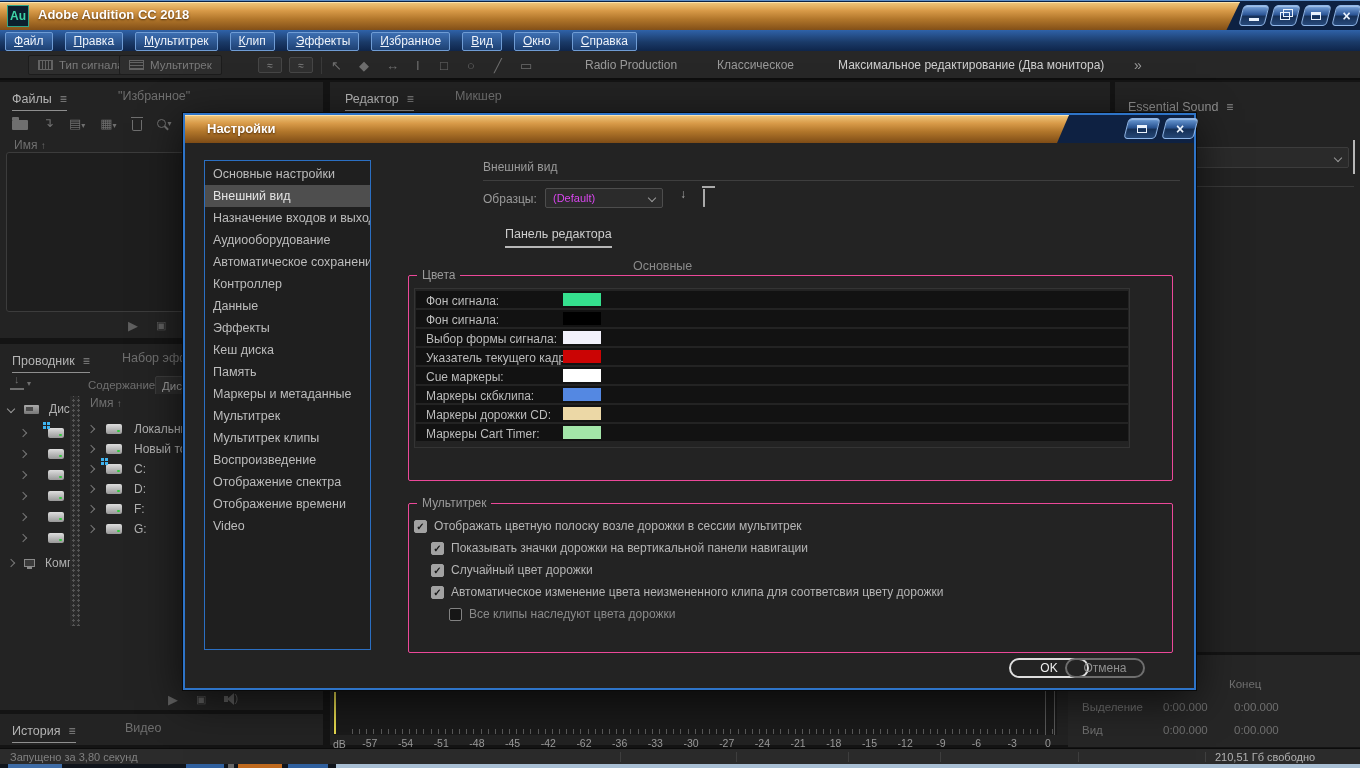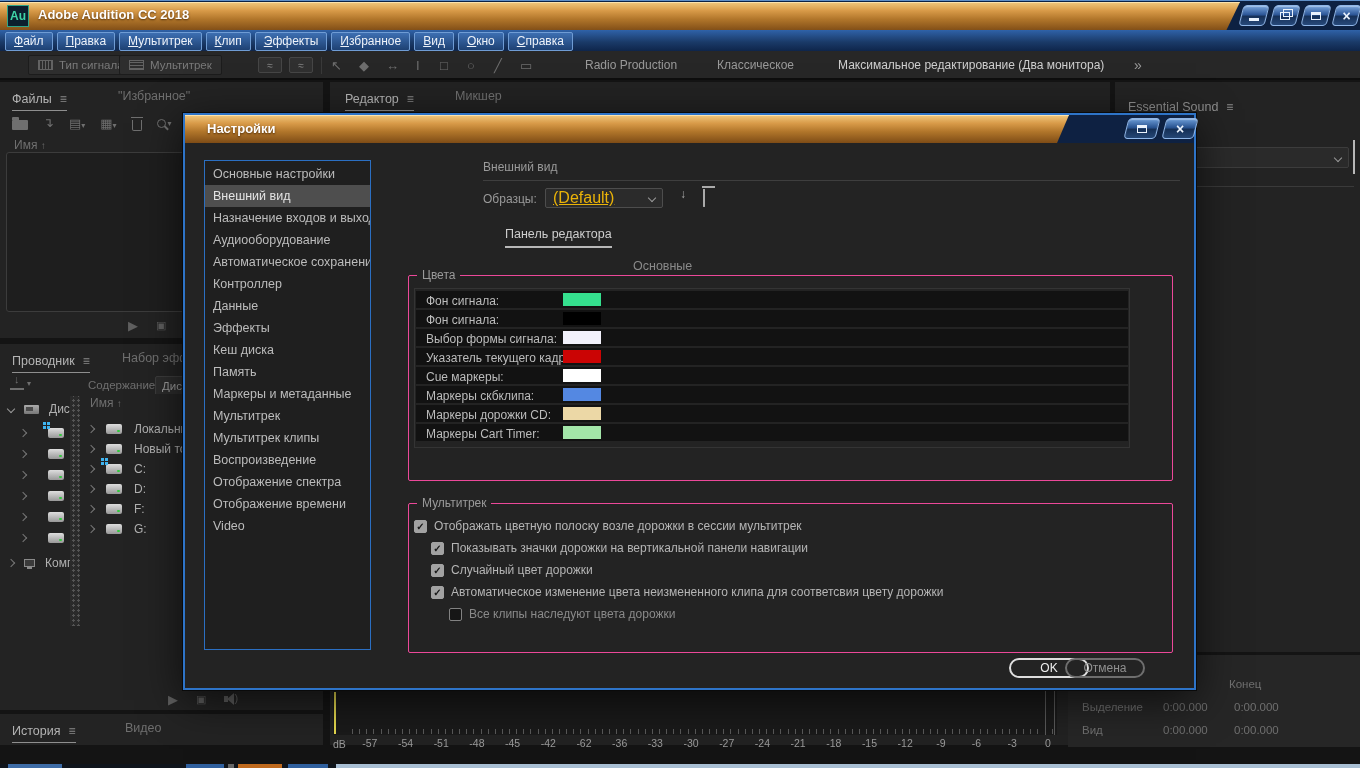--- a/index.html
+++ b/index.html
@@ -28,21 +28,21 @@
               justify-content:center;color:#eaf2fc;}
   .mini-bar{width:10px;height:3px;background:#eaf2fc;margin-top:8px;}
   .sq2{position:relative;width:8px;height:6px;border:1px solid #eaf2fc;}
   .sq2::before{content:"";position:absolute;left:2px;top:-4px;width:8px;height:6px;border:1px solid #eaf2fc;}
   .rup{width:10px;height:8px;border:1px solid #eaf2fc;border-top:3px solid #eaf2fc;box-sizing:border-box;}
   .xglyph{font-size:14px;font-weight:bold;line-height:1;}
 
   
   .menubar{position:absolute;left:0;top:30px;width:1360px;height:23px;
            background:linear-gradient(180deg,#2f62a8 0%,#1a3a68 55%,#0d2348 100%);
-           display:flex;align-items:center;padding-left:5px;gap:4px;box-sizing:border-box;
+           display:flex;align-items:center;padding-left:5px;gap:12px;box-sizing:border-box;
            border-bottom:1px solid #050b15;}
   .mbtn{padding:1px 8px 2px 8px;background:linear-gradient(180deg,#3d6fb2 0%,#1e4173 100%);
         border:1px solid #6f9cd4;border-radius:2px;font-size:12px;color:#edf2f9;cursor:default;}
   .mbtn u{text-decoration:underline;}
 
   
   .toolbar{position:absolute;left:0;top:51px;width:1360px;height:29px;background:#272727;
            border-bottom:2px solid #0e0e0e;box-sizing:border-box;}
   .tb-toggle{position:absolute;top:4px;height:20px;display:flex;align-items:center;gap:6px;
              padding:0 9px;background:#2e2e2e;border:1px solid #1c1c1c;border-radius:2px;
@@ -145,21 +145,21 @@
       font-size:10px;font-weight:bold;color:transparent;flex:none;}
   .cb.on{background:#a2a2a2;border-color:#a2a2a2;color:#161616;}
   .cblabel{font-size:12px;color:#b5b5b5;white-space:nowrap;}
   .cblabel.dimlab{color:#8a8a8a;}
   .pillbtn{position:absolute;width:80px;height:20px;border-radius:10px;box-sizing:border-box;
            text-align:center;line-height:17px;font-size:12px;}
   .pill-ok{border:2px solid #dedede;color:#ededed;}
   .pill-cancel{border:2px solid #6e6e6e;color:#8f8f8f;}
   .dd{background:#2b2b2b;border:1px solid #4d4d4d;border-radius:2px;box-sizing:border-box;
       display:flex;align-items:center;justify-content:space-between;padding:0 7px;}
-  .dd .ddtext{font-size:16px;color:#eab308;text-decoration:underline;}
+  .dd .ddtext{font-size:11px;color:#d946ef;}
   .dlgdl{position:relative;width:15px;height:13px;border-bottom:2px solid #aaa;}
   .dlgdl::before{content:"↓";position:absolute;left:4px;top:-3px;color:#aaa;font-size:12px;font-weight:bold;}
   .dlgtrash{width:11px;height:13px;border:1px solid #aaa;border-top:none;border-radius:0 0 2px 2px;
             position:relative;box-sizing:border-box;}
   .dlgtrash::before{content:"";position:absolute;top:-3px;left:-2px;width:13px;height:1.5px;background:#aaa;}
   .dtab{position:absolute;font-size:12.5px;color:#8a8a8a;}
   .dtab.active{color:#cecece;padding-bottom:5px;border-bottom:2px solid #b8b8b8;}
 
   
   .statusbar{position:absolute;left:0;top:748px;width:1360px;height:16px;background:#2b2b2b;
@@ -448,20 +448,30 @@
   <div class="panel" style="left:1068px;top:655px;width:292px;height:92px;background:#262626;">
     <div class="abs" style="left:161px;top:23px;font-size:11.5px;color:#6f6f6f;">Конец</div>
     <div class="abs" style="left:14px;top:46px;font-size:11.5px;color:#6f6f6f;">Выделение</div>
     <div class="abs" style="left:95px;top:46px;font-size:11.5px;color:#6f6f6f;">0:00.000</div>
     <div class="abs" style="left:166px;top:46px;font-size:11.5px;color:#6f6f6f;">0:00.000</div>
     <div class="abs" style="left:14px;top:69px;font-size:11.5px;color:#6f6f6f;">Вид</div>
     <div class="abs" style="left:95px;top:69px;font-size:11.5px;color:#6f6f6f;">0:00.000</div>
     <div class="abs" style="left:166px;top:69px;font-size:11.5px;color:#6f6f6f;">0:00.000</div>
   </div>
 
+  <div class="statusbar">
+    <span class="abs" style="left:10px;top:2px;">Запущено за 3,80 секунд</span>
+    <span class="sbdiv" style="left:620px;"></span>
+      <span class="sbdiv" style="left:736px;"></span>
+    <span class="sbdiv" style="left:848px;"></span>
+      <span class="sbdiv" style="left:940px;"></span>
+    <span class="sbdiv" style="left:1078px;"></span>
+      <span class="sbdiv" style="left:1205px;"></span>
+    <span class="abs" style="left:1215px;top:2px;color:#b2b2b2;">210,51 Гб свободно</span>
+  </div>
 
   <div class="tasksliver">
     <span class="abs" style="left:8px;width:54px;height:4px;background:#3e6ca6;"></span>
     <span class="abs" style="left:186px;width:38px;height:4px;background:#30609e;"></span>
     <span class="abs" style="left:228px;width:6px;height:4px;background:#666;"></span>
     <span class="abs" style="left:238px;width:44px;height:4px;background:#bf6a1e;"></span>
     <span class="abs" style="left:288px;width:40px;height:4px;background:#30609e;"></span>
     <span class="abs" style="left:336px;width:1024px;height:4px;background:#a9bfd4;"></span>
   </div>
 

